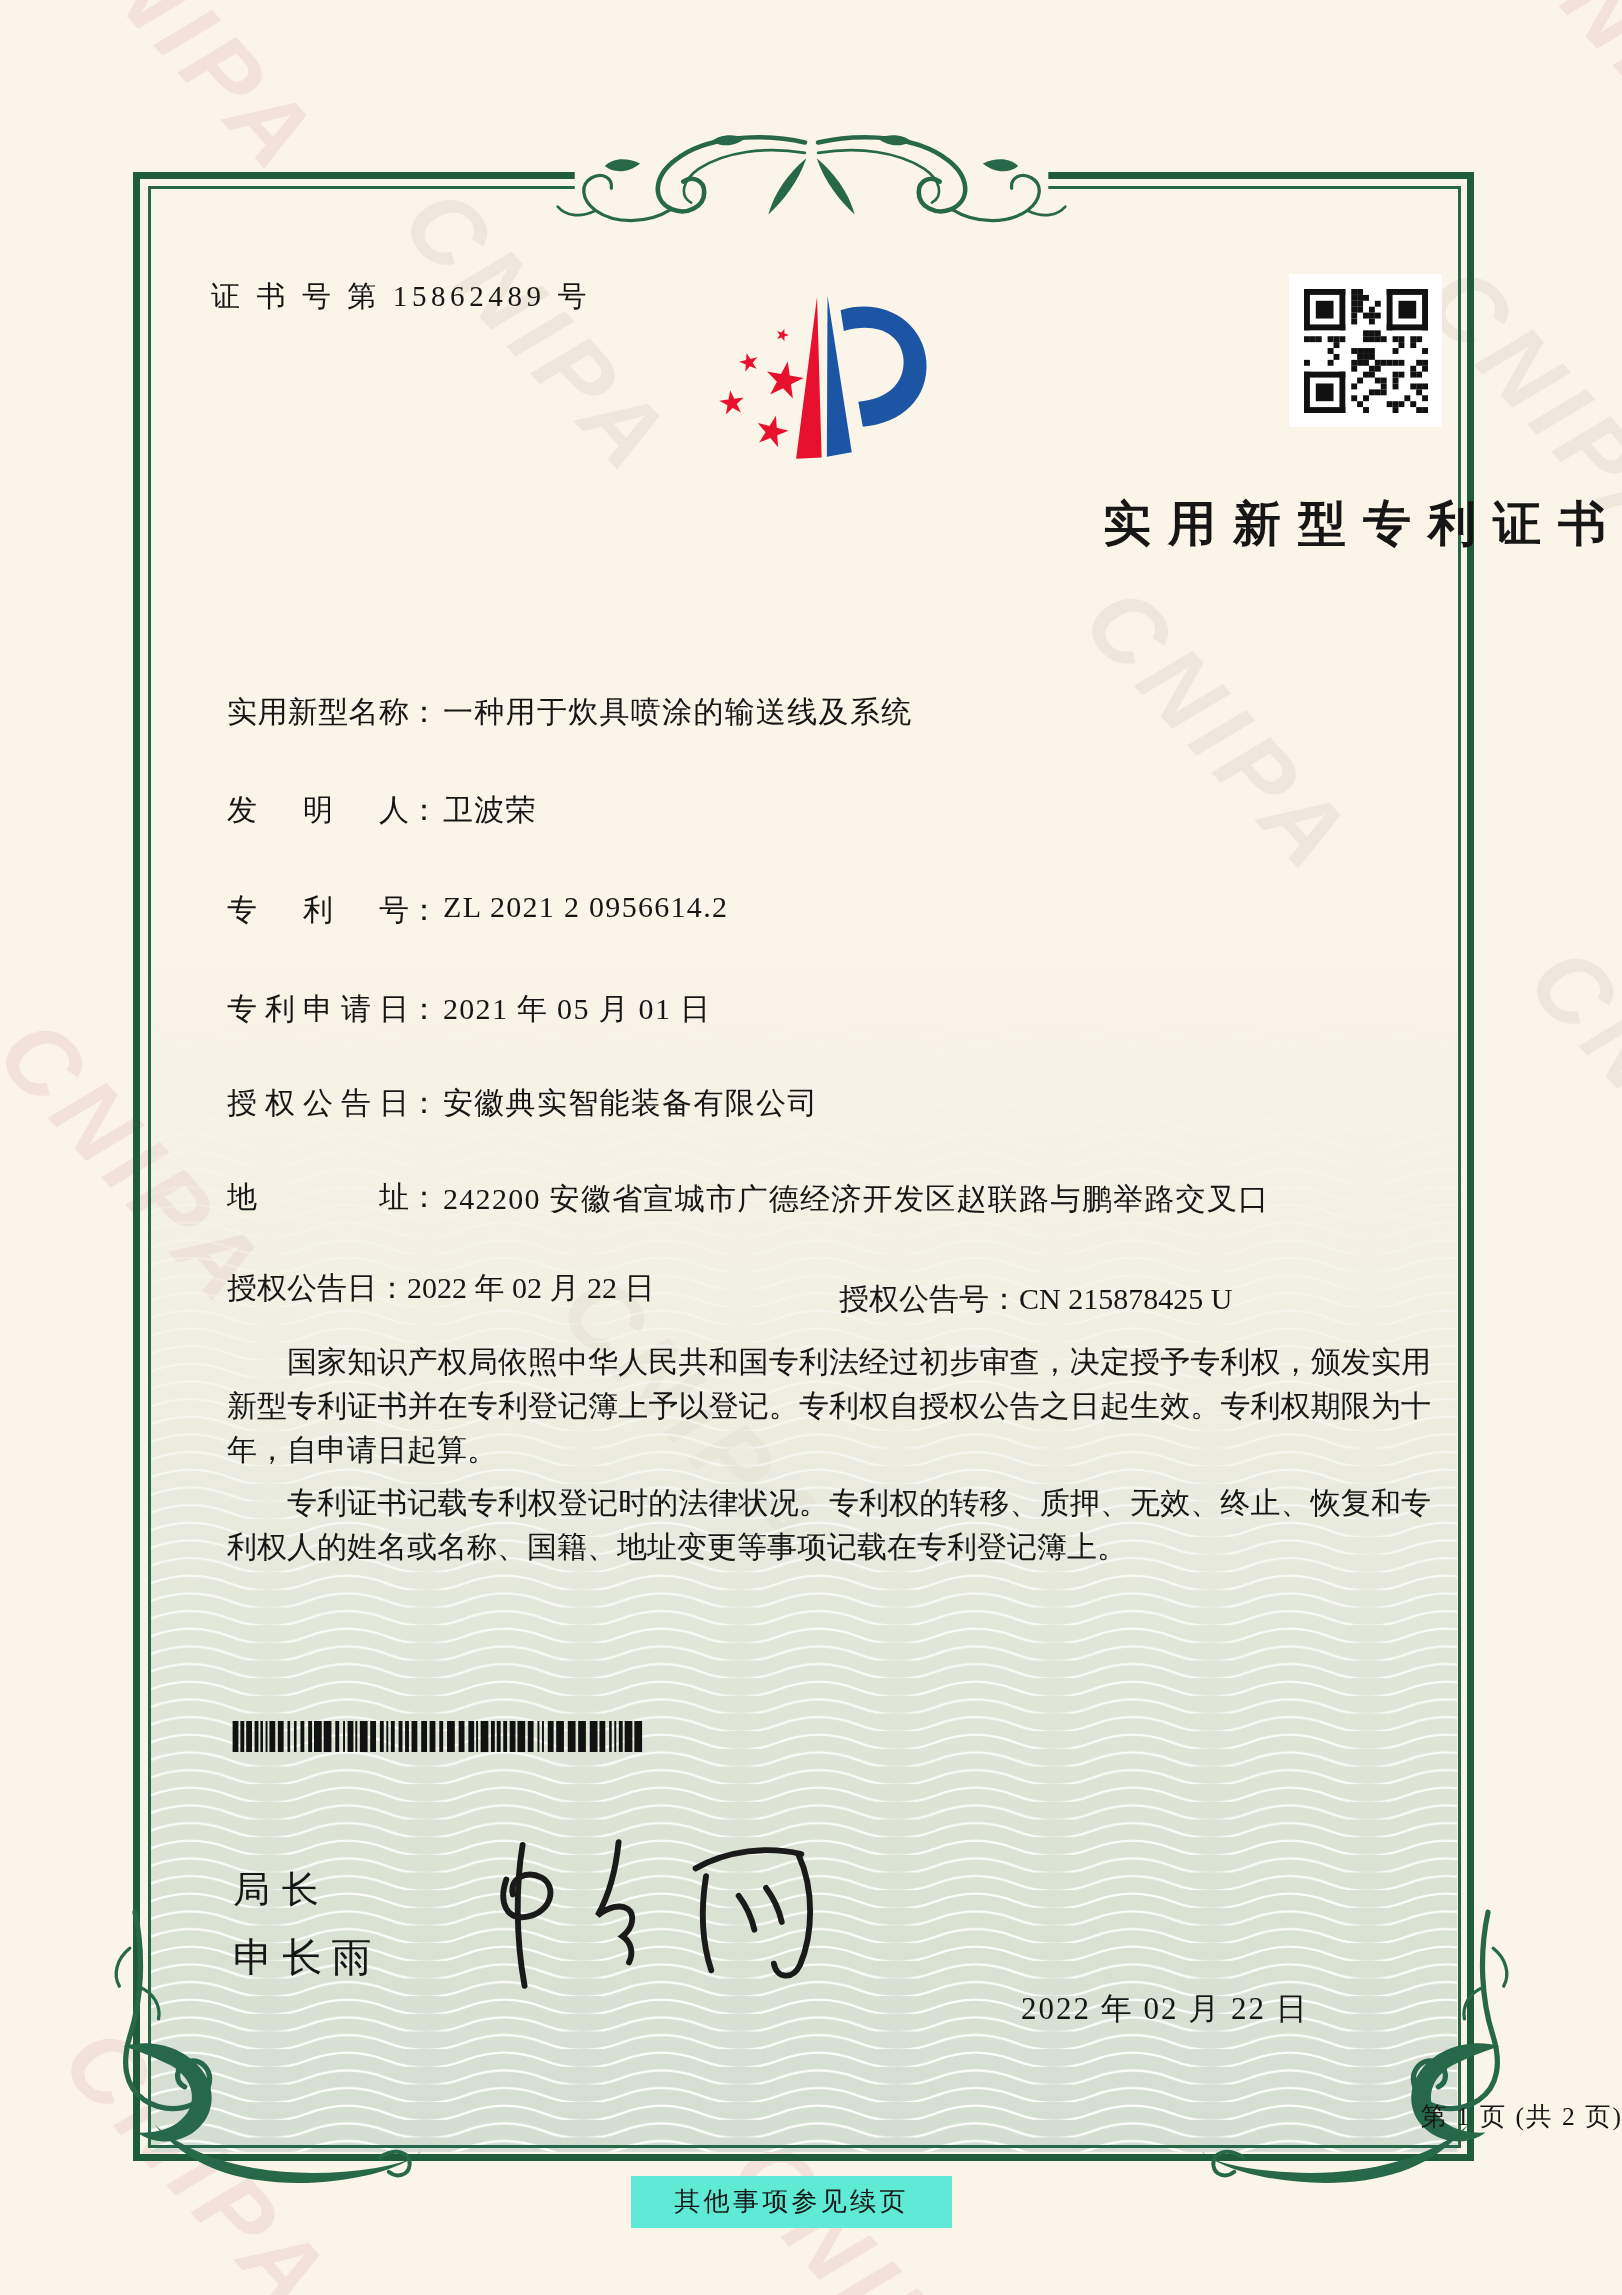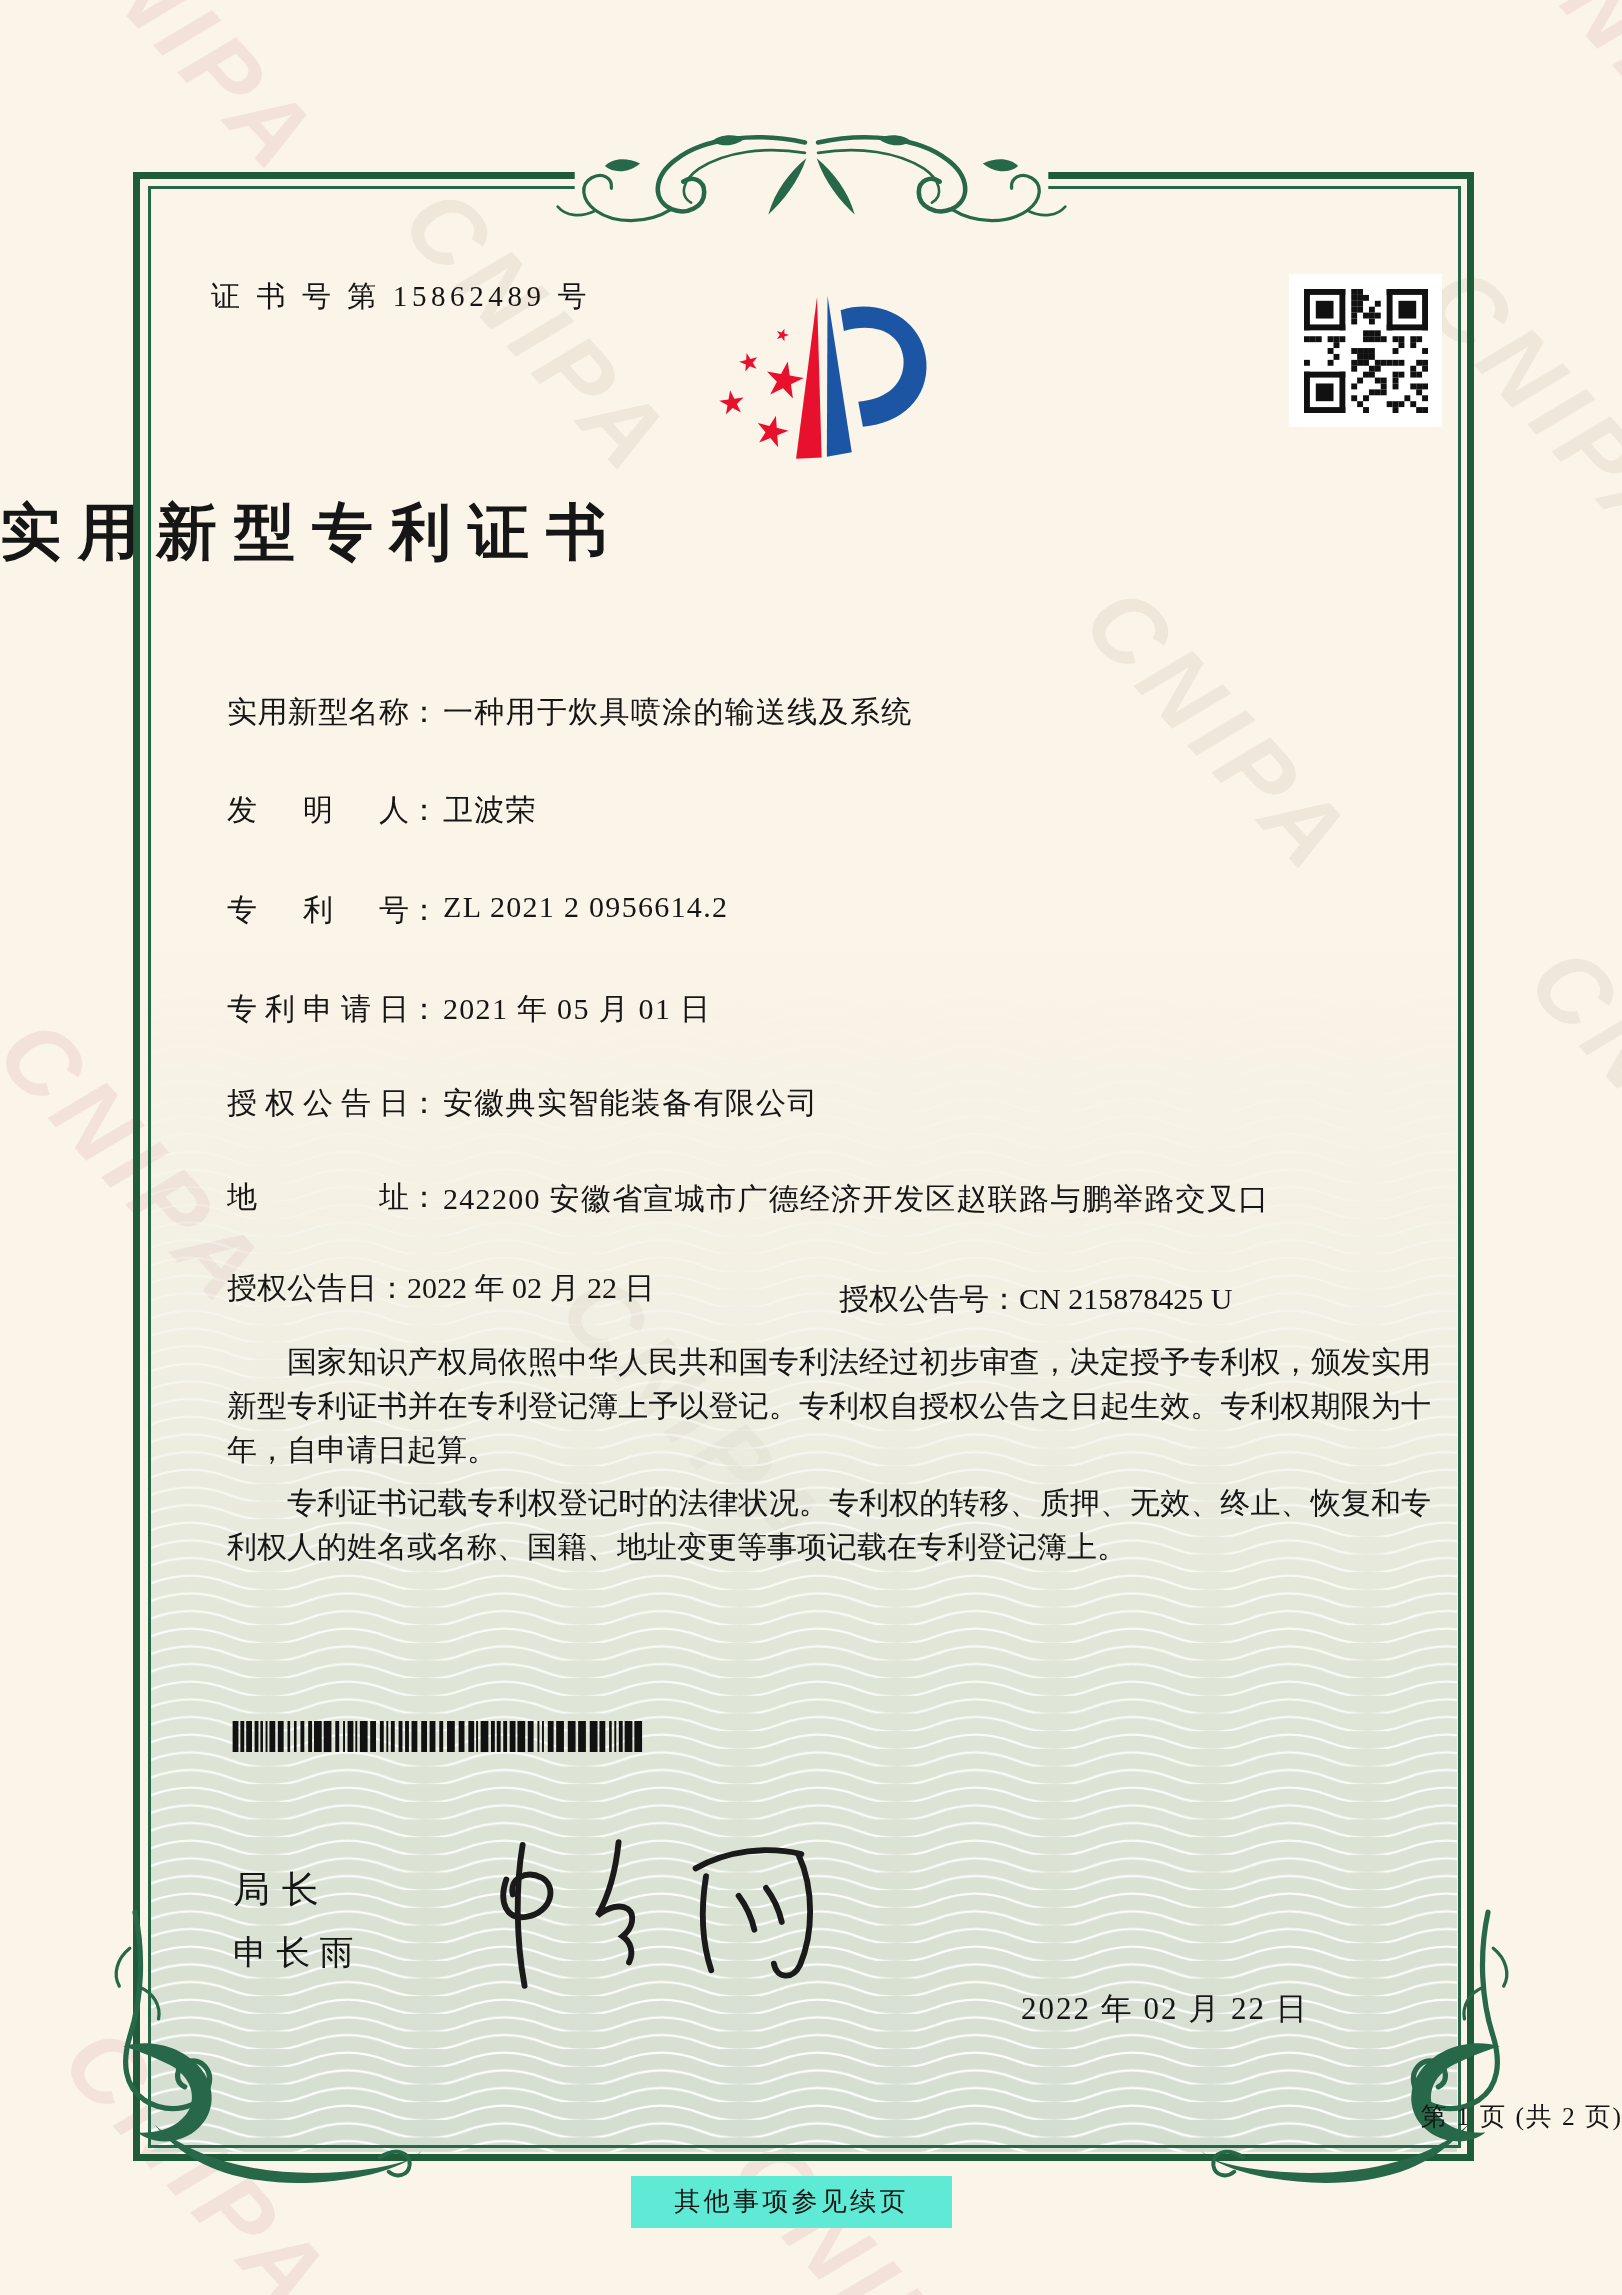--- a/index.html
+++ b/index.html
@@ -18,34 +18,34 @@
   }
   .wm.pink{color:#f1ddd6;opacity:.75;}
   
   .frame-outer{position:absolute;left:133px;top:172px;width:1341px;height:1989px;
     border:7.2px solid #1e5c3a;box-sizing:border-box;}
   .frame-inner{position:absolute;left:148px;top:186px;width:1313px;height:1962px;
     border:3.3px solid #266847;box-sizing:border-box;}
   
   .abs{position:absolute;}
   .certno{left:211px;top:277px;font-size:29px;letter-spacing:4.6px;white-space:nowrap;}
-  .title{left:0;top:492px;width:1623px;text-align:left;font-size:61px;font-weight:bold;
+  .title{left:0;top:492px;width:1623px;text-align:right;font-size:48px;font-weight:bold;
     letter-spacing:17px;white-space:nowrap;}
   .field{left:227px;font-size:30px;white-space:nowrap;}
   .field .lbl{display:inline-block;width:182px;text-align:justify;text-align-last:justify;
     vertical-align:top;}
   .field .colon{display:inline-block;width:34px;vertical-align:top;}
   .field .val{display:inline-block;vertical-align:top;letter-spacing:1.3px;}
   .field .val.wrap{white-space:normal;width:965px;line-height:44px;}
   .grantrow{left:227px;top:1268px;font-size:30px;white-space:nowrap;}
   .grantrow .pair2{position:absolute;left:612px;top:0;margin-top:11px;}
   .paras{left:227px;top:1340px;width:1204px;font-size:30px;line-height:44px;text-align:justify;}
   .paras p{margin:0 0 9.2px 0;text-indent:60px;}
   .duty{left:233px;top:1865px;font-size:37px;letter-spacing:11.8px;}
-  .dutyname{left:233px;top:1930px;font-size:34px;letter-spacing:9.2px;}
+  .dutyname{left:233px;top:1930px;font-size:40px;letter-spacing:9.2px;}
   .issuedate{left:1021px;top:1988px;font-size:31px;letter-spacing:2px;white-space:nowrap;}
   .pageno{left:0;top:2099px;width:1623px;text-align:right;font-size:25.5px;letter-spacing:2px;}
   .footerbox{left:631px;top:2176px;width:321px;height:52px;background:#5eead4;
     text-align:center;font-size:26px;letter-spacing:3.3px;line-height:52px;}
   
   .qrbox{position:absolute;left:1289px;top:274px;width:153px;height:153px;background:#ffffff;}
   .qrbox svg{position:absolute;left:15px;top:15px;}
   .logo{position:absolute;left:686px;top:263px;}
   .waves{position:absolute;left:151px;top:936px;}
   .sig{position:absolute;left:486px;top:1824px;}

